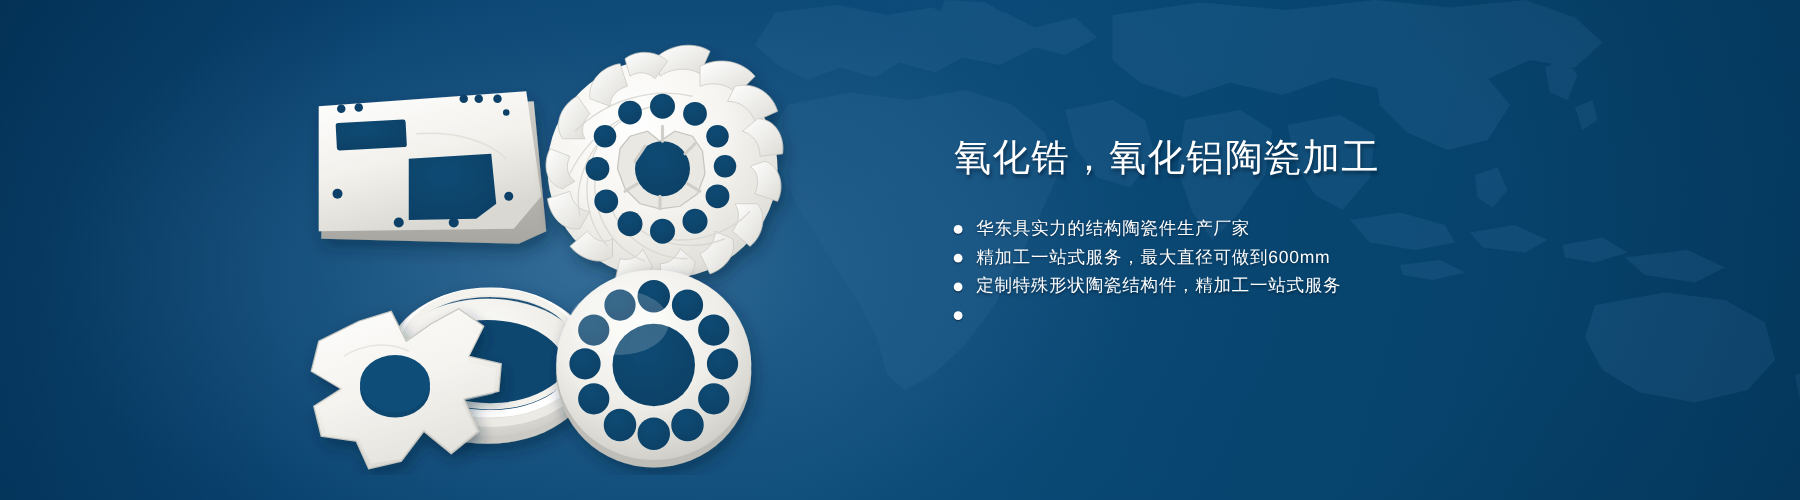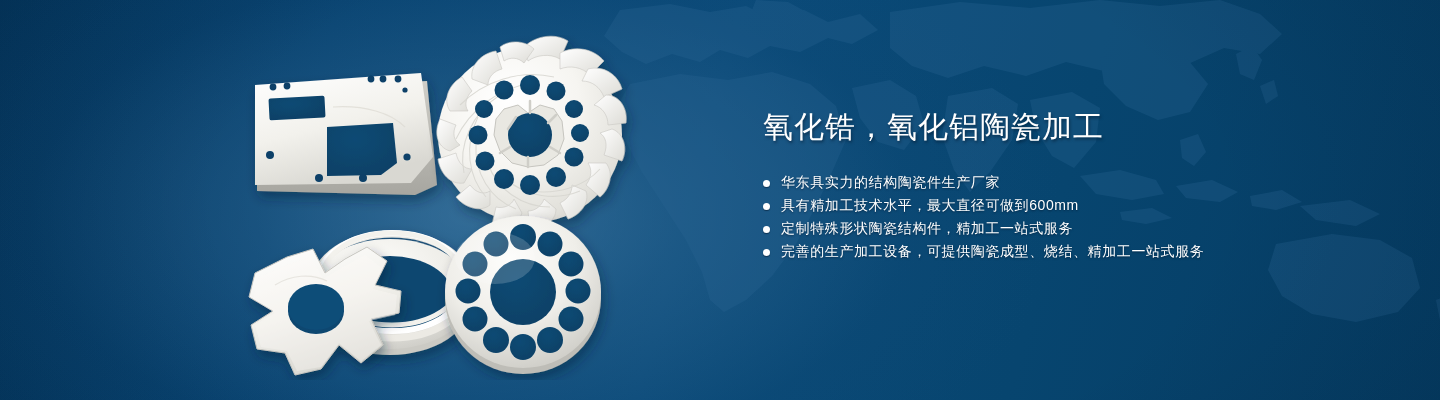--- a/index.html
+++ b/index.html
@@ -321,26 +321,25 @@
   <div class="copy">
     <h1 class="headline">氧化锆，氧化铝陶瓷加工</h1>
 
     <ul class="bullets">
       <li class="bullet-row">
         <span class="bullet-dot"></span>
         <span class="bullet-text">华东具实力的结构陶瓷件生产厂家</span>
       </li>
       <li class="bullet-row">
         <span class="bullet-dot"></span>
-        <span class="bullet-text">具有精加工技术水平，最大直径可做到600mm</span>
+        <span class="bullet-text">精加工一站式服务，最大直径可做到600mm</span>
       </li>
       <li class="bullet-row">
         <span class="bullet-dot"></span>
         <span class="bullet-text">定制特殊形状陶瓷结构件，精加工一站式服务</span>
       </li>
       <li class="bullet-row">
         <span class="bullet-dot"></span>
-        <span class="bullet-text">完善的生产加工设备，可提供陶瓷成型、烧结、精加工一站式服务</span>
       </li>
     </ul>
   </div>
 
 </div>
 
 </body></html>

